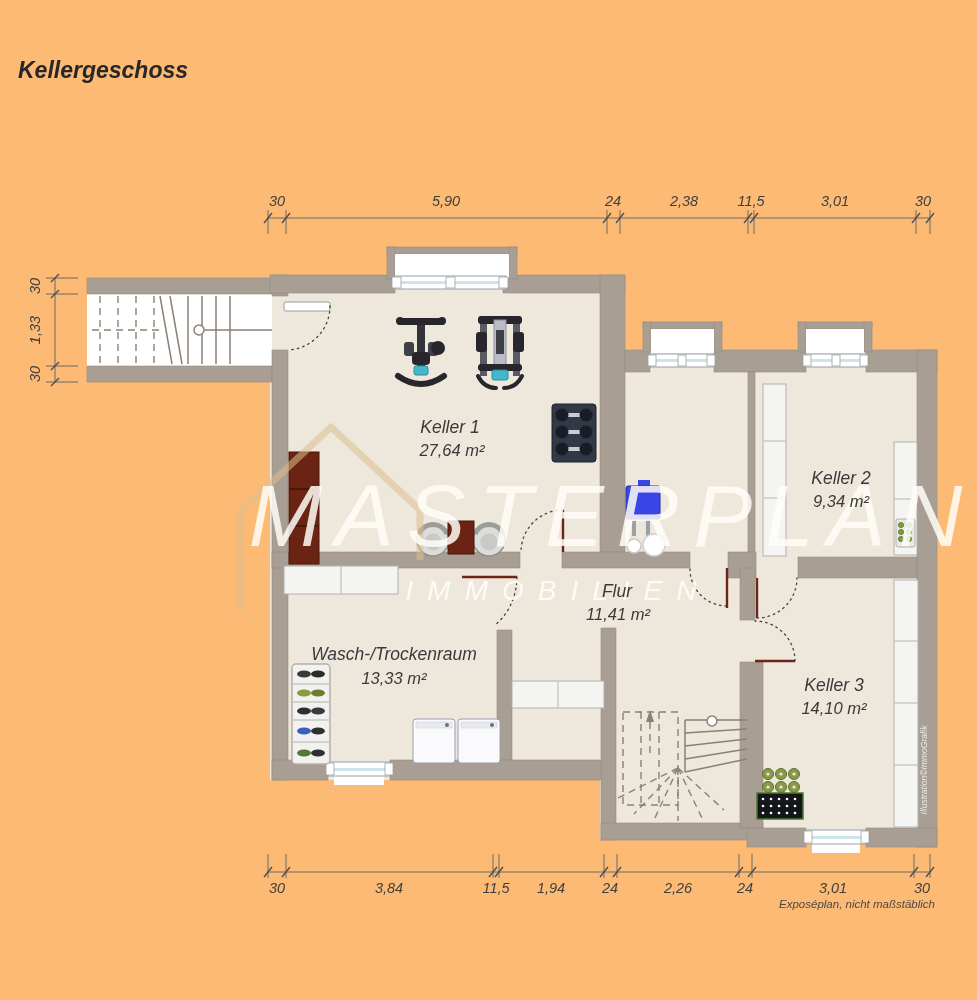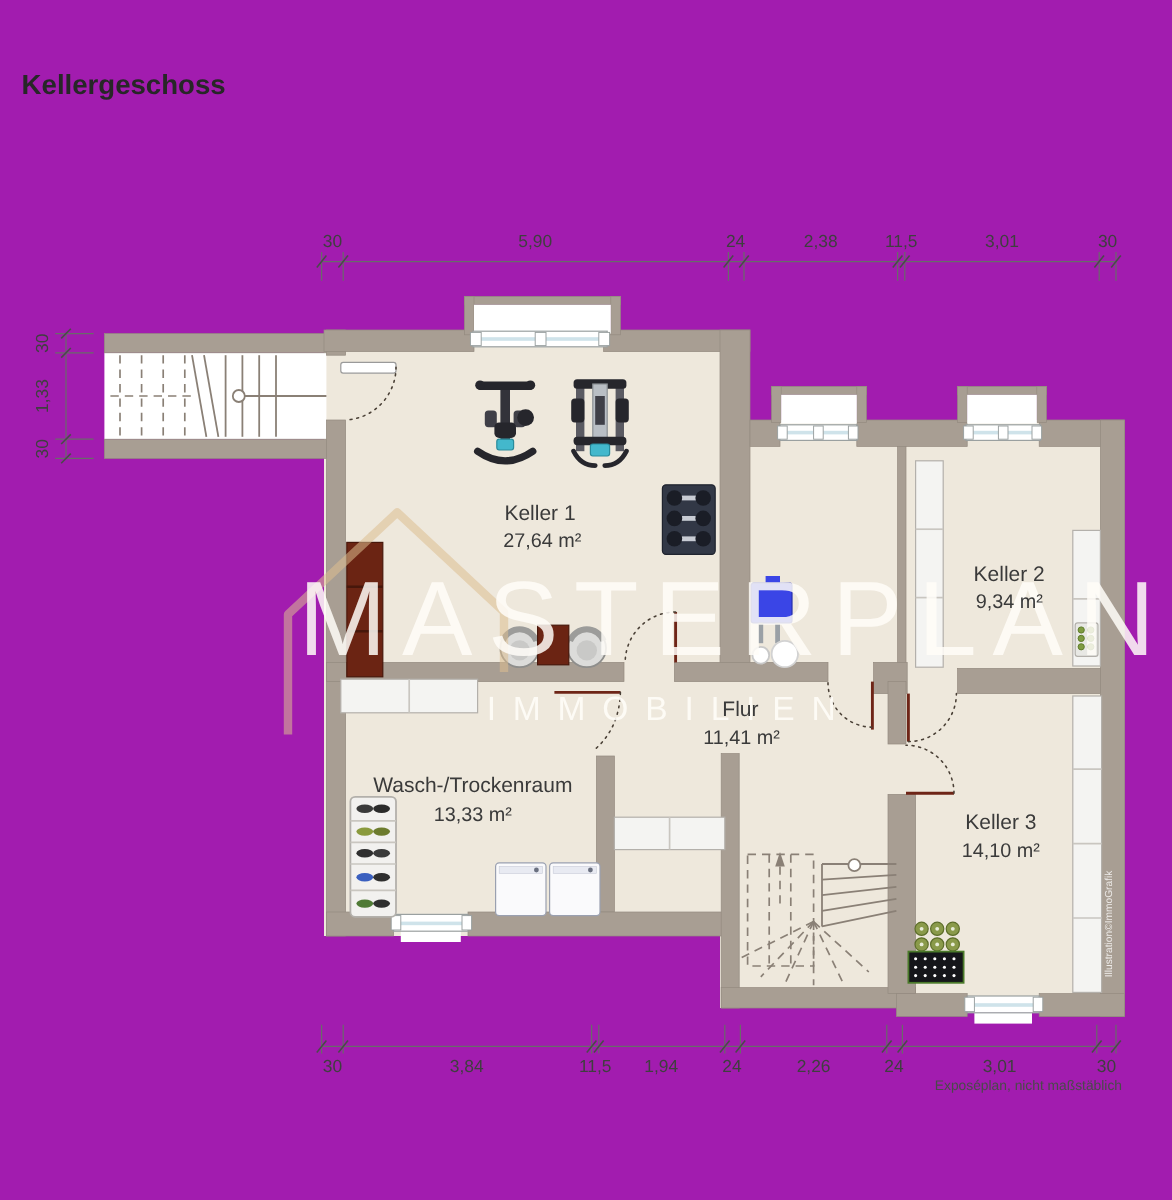--- a/index.html
+++ b/index.html
@@ -1,17 +1,17 @@
 <!DOCTYPE html>
 <html><head>
 <meta charset="utf-8">
 <style>
   html,body{margin:0;padding:0;background:#ffffff;}
-  #stage{position:relative;width:977px;height:1000px;background:#a21caf;overflow:hidden;
-         font-family:"Liberation Sans", sans-serif;}
+  #stage{position:relative;width:977px;height:1000px;background:#fdba74;overflow:hidden;
+         font-family:"Liberation Sans", sans-serif;font-style:italic;}
   svg text{font-family:"Liberation Sans", sans-serif;}
   .room-name{font-size:17.5px;fill:#3a3a3a;}
   .room-area{font-size:16.5px;fill:#3a3a3a;}
   .dim-label{font-size:14.5px;fill:#3f3f3f;}
   .wall{fill:#a89e93;stroke:#958b80;stroke-width:.6;}
   .floor{fill:#eee8dc;}
   .whitebox{fill:#ffffff;}
   .dimline{stroke:#6a6a6a;stroke-width:1;}
   .tick{stroke:#6a6a6a;stroke-width:1;}
   .slash{stroke:#4a4a4a;stroke-width:1.3;}

